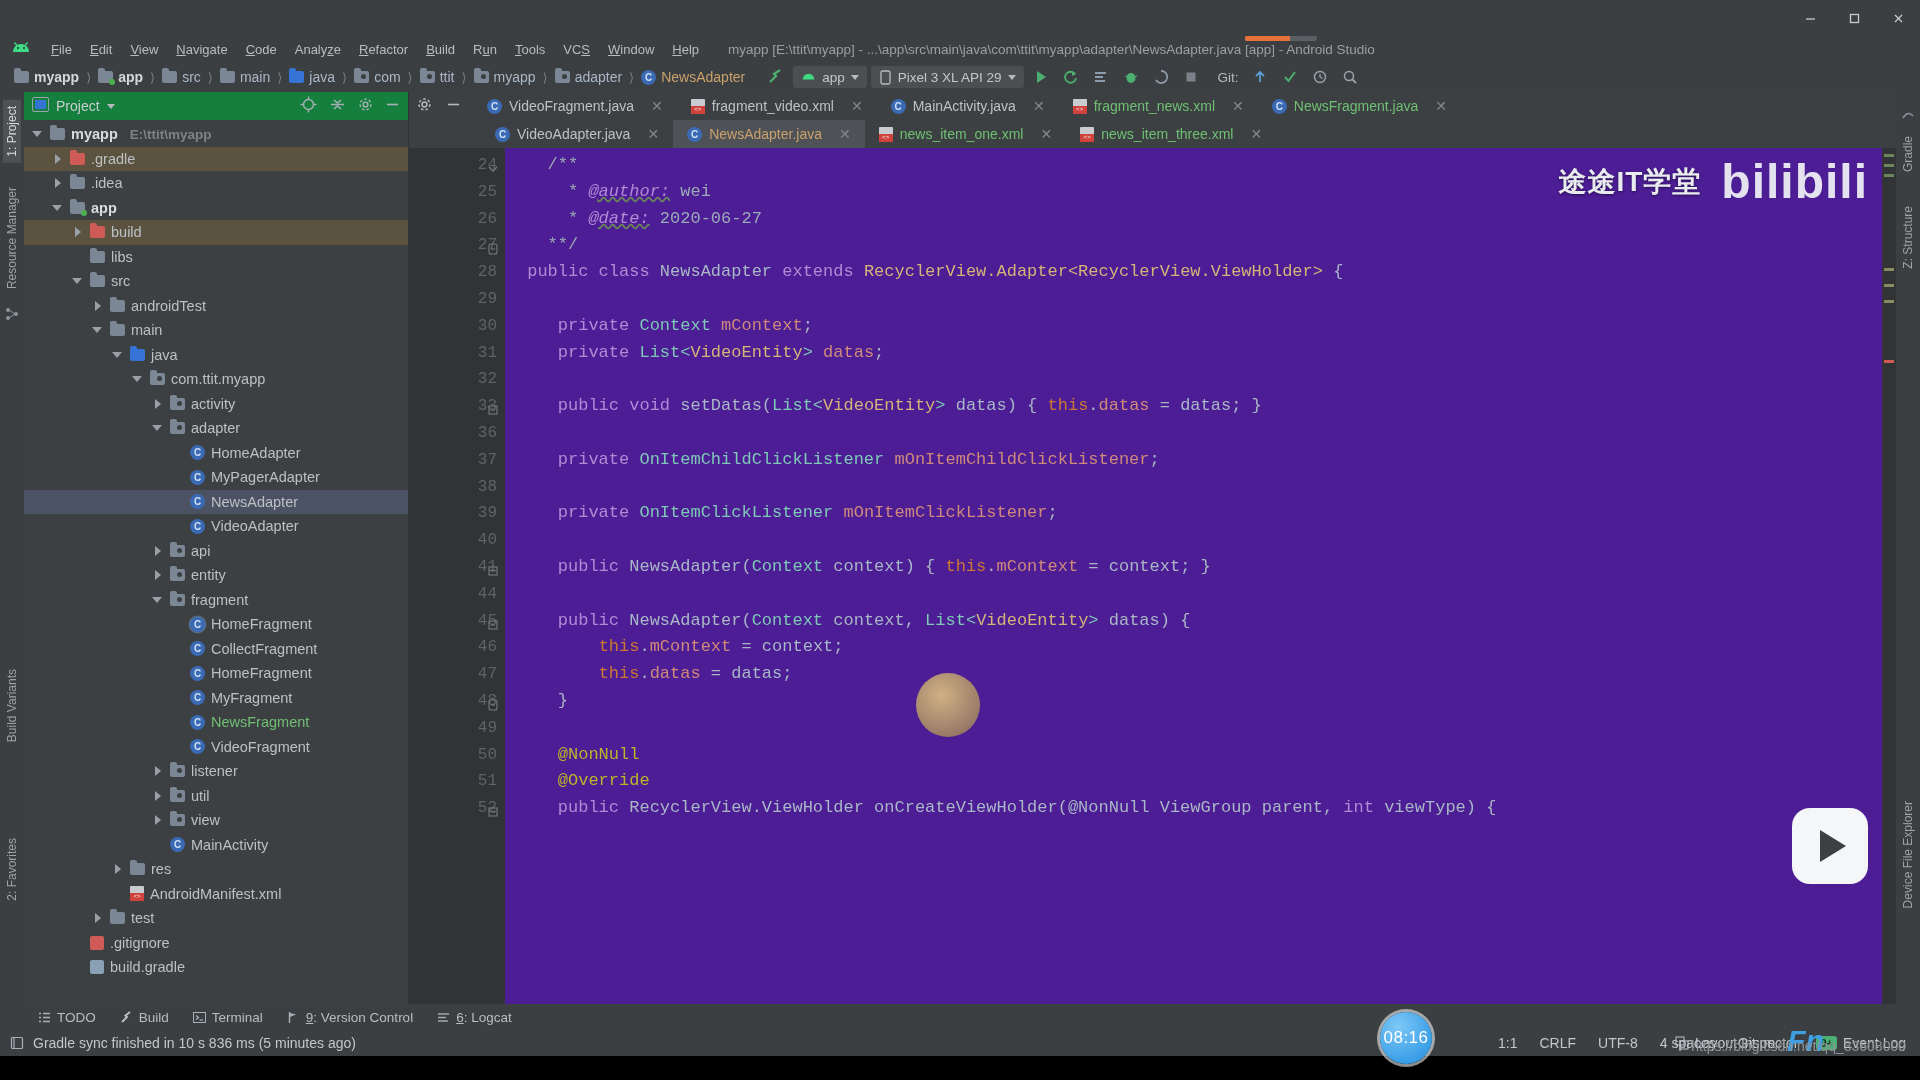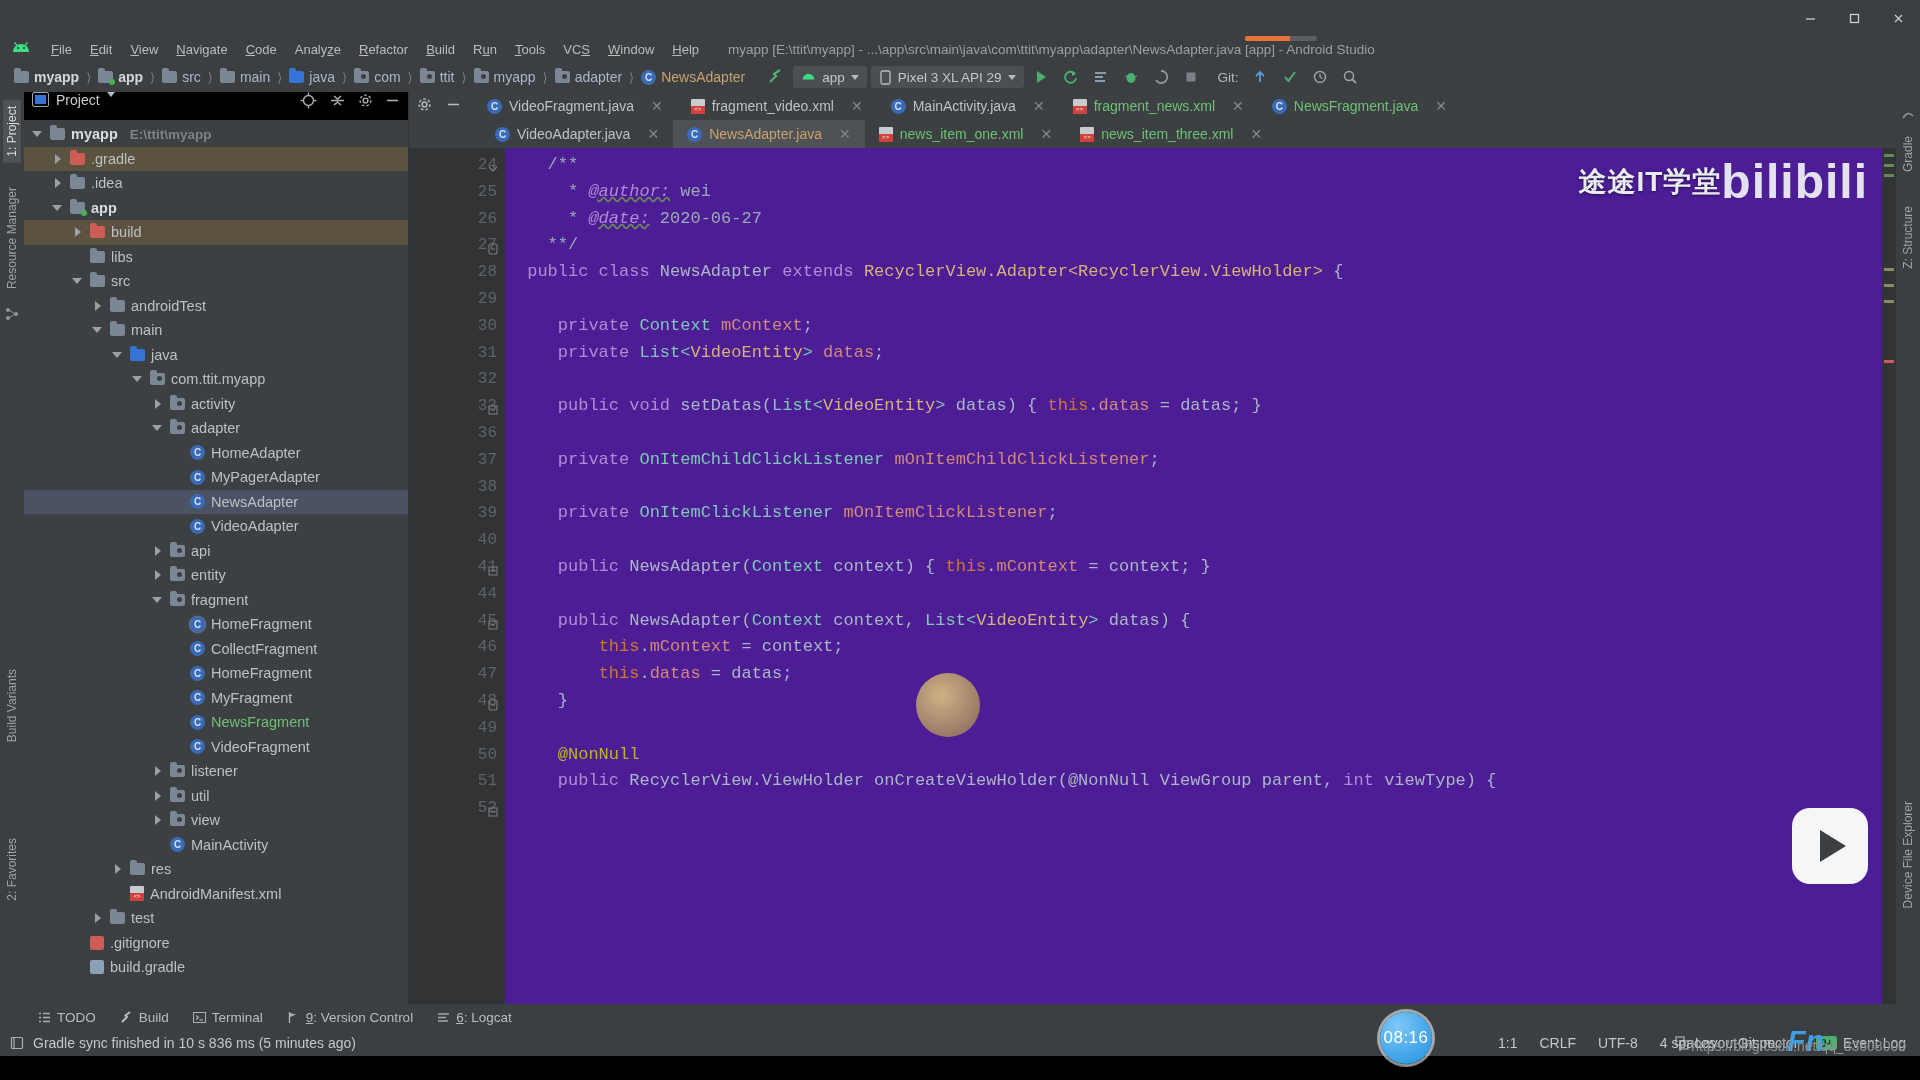--- a/index.html
+++ b/index.html
@@ -129,22 +129,22 @@
   .rail-v.sel { background:#4e5254; color:#ddd; }
   .rail-ico { width:18px;height:18px;margin:6px 0;display:flex;align-items:center;justify-content:center; }
 
   
   .project-panel {
     width: 385px; flex: 0 0 385px;
     background: #3c4043; display:flex; flex-direction:column;
     border-right: 1px solid #323537;
   }
   .pp-header {
-    height: 28px; flex:0 0 28px; display:flex; align-items:flex-start;
-    padding: 0 8px; gap: 7px; background:#000000;
+    height: 28px; flex:0 0 28px; display:flex; align-items:center;
+    padding: 0 8px; gap: 7px; background:#15803d;
   }
   .pp-title { font-size:14px;color:#c8ccd0; }
   .pp-actions { margin-left:auto; display:flex; gap:12px; align-items:center; }
   .tree { flex:1 1 auto; overflow:hidden; padding-top:2px; position:relative; }
   .tnode {
     height: 24.5px; display:flex; align-items:center; gap:6px;
     font-size: 14.5px; color:#bcc0c4; white-space:nowrap; padding-right:6px;
   }
   .tnode.sel { background:#4b5264; }
   .tnode.hl { background:#5b5340; }
@@ -227,21 +227,21 @@
 
   
   .cursor-blob {
     position:absolute; left:916px; top:581px; width:64px; height:64px;
     border-radius:50%; background: radial-gradient(circle at 40% 35%, rgba(219,190,130,.92), rgba(150,124,74,.75));
     pointer-events:none;
   }
 
   
   .wm {
-    position:absolute; right: 52px; top: 62px; display:flex; align-items:center; gap:0;
+    position:absolute; right: 52px; top: 62px; display:flex; align-items:center; gap:20px;
     pointer-events:none;
   }
   .wm-text { font-size:28px; color:#e8ecef; font-weight:bold; letter-spacing:1px; text-shadow: 0 1px 3px rgba(0,0,0,.5); }
   .wm-bili { font-size:48px; color:#f0f3f6; font-weight:bold; letter-spacing:1px; opacity:.92; }
   .play-badge {
     position:absolute; right:52px; bottom:120px;
     width:76px;height:76px;border-radius:18px;background:#f4f6f8;
     display:flex;align-items:center;justify-content:center;
   }
   .play-badge::after {
@@ -856,20 +856,21 @@
             <div class="cline"><span class="mth">    </span><span class="kw2">private</span><span class="mth"> </span><span class="teal">OnItemClickListener</span><span class="mth"> </span><span class="fld">mOnItemClickListener</span><span class="mth">;</span></div>
             <div class="cline"><span class="mth"></span></div>
             <div class="cline"><span class="mth">    </span><span class="kw2">public</span><span class="mth"> </span><span class="cls2">NewsAdapter</span><span class="mth">(</span><span class="teal">Context</span><span class="mth"> context) { </span><span class="kw">this</span><span class="mth">.</span><span class="fld">mContext</span><span class="mth"> = context; }</span></div>
             <div class="cline"><span class="mth"></span></div>
             <div class="cline"><span class="mth">    </span><span class="kw2">public</span><span class="mth"> </span><span class="cls2">NewsAdapter</span><span class="mth">(</span><span class="teal">Context</span><span class="mth"> context, </span><span class="teal">List&lt;</span><span class="typ">VideoEntity</span><span class="teal">&gt;</span><span class="mth"> datas) {</span></div>
             <div class="cline"><span class="mth">        </span><span class="kw">this</span><span class="mth">.</span><span class="fld">mContext</span><span class="mth"> = context;</span></div>
             <div class="cline"><span class="mth">        </span><span class="kw">this</span><span class="mth">.</span><span class="fld">datas</span><span class="mth"> = datas;</span></div>
             <div class="cline"><span class="mth">    }</span></div>
             <div class="cline"><span class="mth"></span></div>
             <div class="cline"><span class="mth">    </span><span class="ann">@NonNull</span></div>
+            <div class="cline"><span class="mth">    </span><span class="ann">@Override</span></div>
             <div class="cline"><span class="mth">    </span><span class="kw2">public</span><span class="mth"> RecyclerView.ViewHolder onCreateViewHolder(@NonNull ViewGroup parent, </span><span class="kw2">int</span><span class="mth"> viewType) {</span></div>
           </div>
         <div class="marker-bar">
           <i class="mk" style="top:6px;background:#6a8759"></i>
           <i class="mk" style="top:16px;background:#6a8759"></i>
           <i class="mk" style="top:26px;background:#6a8759"></i>
           <i class="mk" style="top:120px;background:#8a8a60"></i>
           <i class="mk" style="top:136px;background:#8a8a60"></i>
           <i class="mk" style="top:152px;background:#8a8a60"></i>
           <i class="mk" style="top:212px;background:#cf5b56"></i>

